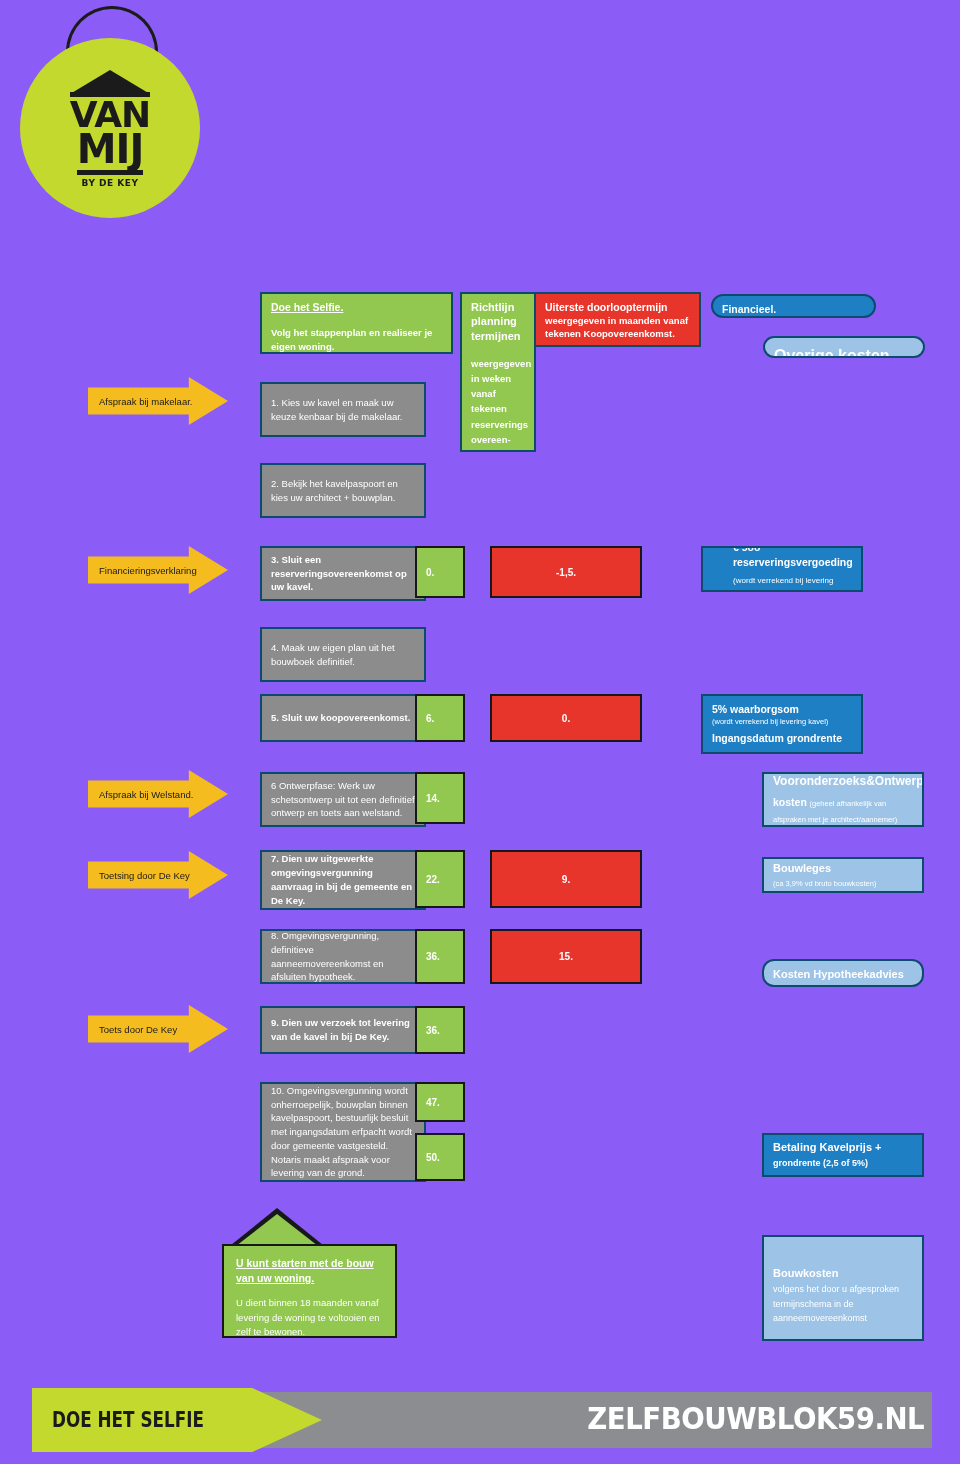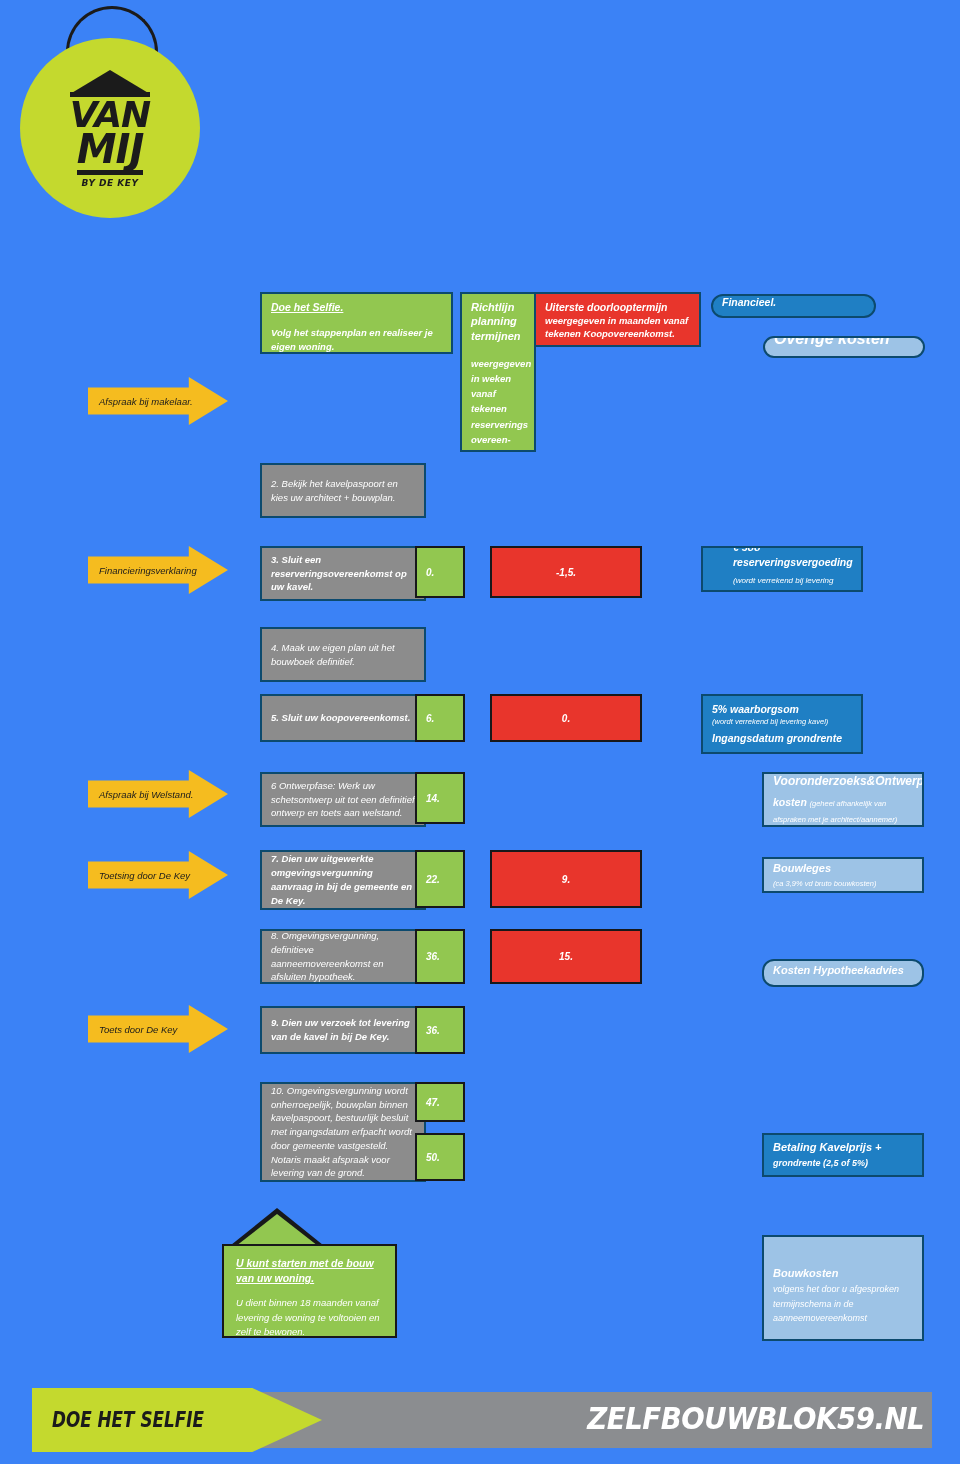--- a/index.html
+++ b/index.html
@@ -8,22 +8,21 @@
     width: 960px;
     height: 1464px;
     background: #ffffff;
     font-family: "Liberation Sans", sans-serif;
     overflow: hidden;
   }
   #page {
     position: relative;
     width: 960px;
     height: 1464px;
-    background: #3b82f6;
-    font-style: italic;
+    background: #8b5cf6;
   }
 
   
   #header { position: absolute; left: 0; top: 0; width: 960px; height: 270px; }
 
   .logo-wrap { position: absolute; left: 20px; top: 6px; width: 180px; height: 240px; }
   .logo-string {
     position: absolute; left: 46px; top: 0; width: 92px; height: 56px;
     border: 3px solid #1b1b1b; border-bottom: none;
     border-radius: 46px 46px 0 0;
@@ -90,21 +89,21 @@
     padding: 6px 9px;
     overflow: hidden;
     margin-left: 32px;
   }
   .box.gray   { background: #8c8c8c; }
   .box.lgreen { background: #92c750; }
   .box.red    { background: #e8352c; }
   .box.blue   { background: #1f7fc4; }
   .box.lblue  { background: #9dc3e6; }
 
-  .box.center { display: flex; align-items: flex-end; border-radius: 12px; }
+  .box.center { display: flex; align-items: flex-start; border-radius: 12px; }
   .box.vcenter-all { display: flex; flex-direction: column; justify-content: center; }
 
   .b-strong { font-weight: bold; }
   .b-u { text-decoration: underline; }
 
   
   .tail {
     position: absolute;
     left: 54px;
     bottom: -17px;
@@ -252,20 +251,24 @@
   <div class="yarrow" style="left:88px; top:770px; width:140px; height:48px;">
     <span>Afspraak bij Welstand.</span>
   </div>
   <div class="yarrow" style="left:88px; top:851px; width:140px; height:48px;">
     <span>Toetsing door De Key</span>
   </div>
   <div class="yarrow" style="left:88px; top:1005px; width:140px; height:48px;">
     <span>Toets door De Key</span>
   </div>
 
+  <div class="box gray vcenter-all" style="left:228px; top:382px; width:166px; height:55px;">
+    <span>1. Kies uw kavel en maak uw keuze kenbaar bij de makelaar.</span>
+    <div class="tail"></div>
+  </div>
 
   <div class="box gray vcenter-all" style="left:228px; top:463px; width:166px; height:55px;">
     <span>2. Bekijk het kavelpaspoort en kies uw architect + bouwplan.</span>
     <div class="tail"></div>
   </div>
 
   <div class="box gray vcenter-all" style="left:228px; top:546px; width:166px; height:55px;">
     <span class="b-strong">3. Sluit een reserveringsovereenkomst op uw kavel.</span>
     <div class="tail"></div>
   </div>

